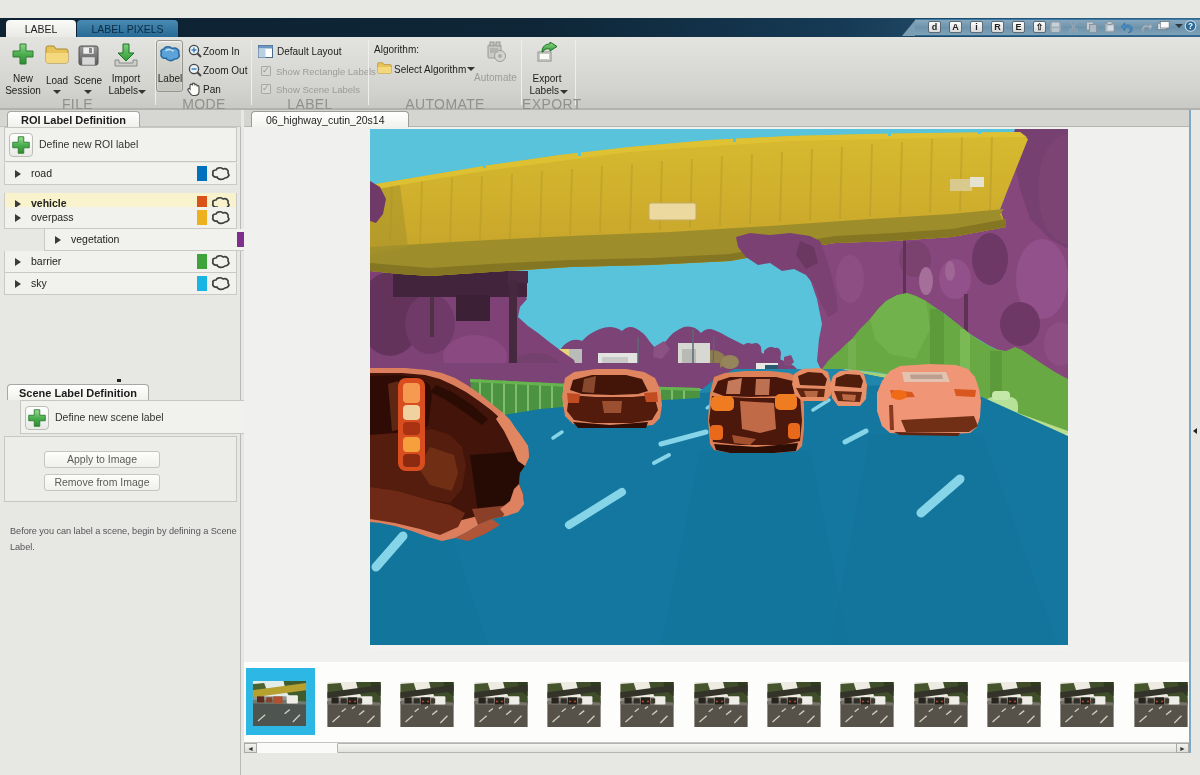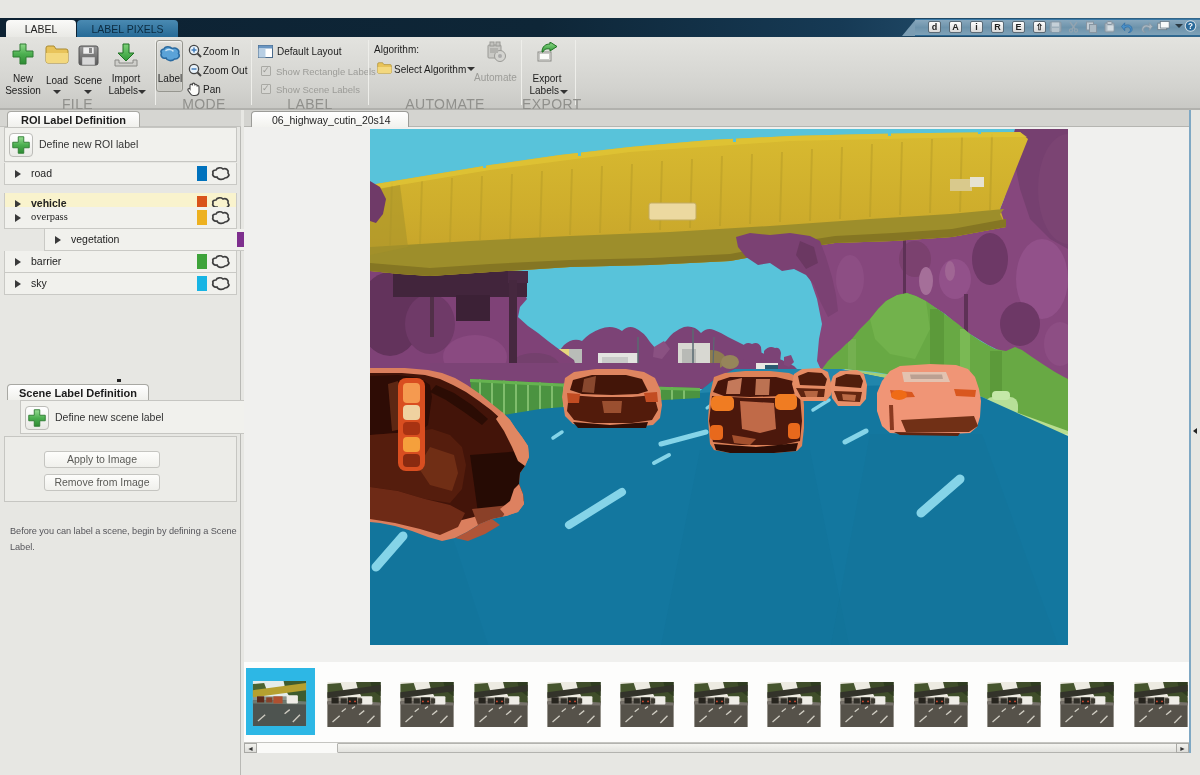--- a/index.html
+++ b/index.html
@@ -52,21 +52,21 @@
 .chip { width:10px; height:15px; left:192px; top:3px; }
 .rowlab { left:26px; top:4px; }
 .plusbtn { width:24px; height:24px; border-radius:4px; background:linear-gradient(#ffffff,#e9e9e5); border:1px solid #bcbcb8; }
 .sbtn { left:39px; width:116px; height:17px; background:linear-gradient(#fdfdfb,#f0f0ec); border:1px solid #c5c5c1;
   border-radius:3px; font-size:10.5px; color:#5a5a56; text-align:center; line-height:15px; }
 
 
 #canvas { left:244px; top:110px; width:945px; height:643px; background:#f0f0ee; }
 #ctabstrip { left:0; top:0; width:945px; height:17px; background:#d4d4d0; border-bottom:1px solid #b5b5b1; }
 #ctab { left:7px; top:1px; width:158px; height:16px; background:linear-gradient(#ffffff,#f2f2ee); border:1px solid #9c9c98;
-  border-bottom:none; border-radius:4px 4px 0 0; font-size:10.5px; color:#1e1e1e; padding-left:20px; line-height:16px; }
+  border-bottom:none; border-radius:4px 4px 0 0; font-size:10.5px; color:#1e1e1e; padding-left:14px; line-height:16px; }
 #thumbstrip { left:0px; top:552px; width:945px; height:80px; background:#fdfdfc; }
 #hscroll { left:0px; top:632px; width:945px; height:11px; background:#fafaf8; border-top:1px solid #c5c5c1; }
 .harrow { width:13px; height:10px; background:linear-gradient(#f2f2ee,#dddDD9); border:1px solid #a9a9a5; font-size:7px; color:#333; text-align:center; line-height:9px; }
 #hthumb { left:93px; top:0px; width:840px; height:10px; background:linear-gradient(#f4f4f0,#e2e2de); border:1px solid #b3b3af; border-radius:1px; }
 #redge { left:1189px; top:110px; width:2px; height:643px; background:#7fa8c4; }
 </style>
 </head>
 <body>
 <div id="win">
 
@@ -271,21 +271,21 @@
         </svg>
       </div>
     <div class="lrow abs" style="top:193px; background:#f9f3cd;">
         <div class="tri abs"></div>
         <div class="rowlab abs" style="font-weight:bold;">vehicle</div>
         <div class="chip abs" style="background:#d95319;"></div>
         <svg class="abs" style="left:206px;top:3px;" width="20" height="16" viewBox="0 0 20 16">
           <path d="M5 4 C6 1.5 10 1 12 3 C15 2 18 4 17 7 C19 9 17 12 14 12 C12 14 7 14 6 11 C3 12 1 9 2 7 C1 5 3 4 5 4 Z" fill="none" stroke="#3f3f3f" stroke-width="1.7"></path>
         </svg>
       </div>
-    <div class="lrow abs" style="top:207px;font-family:Liberation Serif, serif;">
+    <div class="lrow abs" style="top:207px;">
         <div class="tri abs"></div>
         <div class="rowlab abs">overpass</div>
         <div class="chip abs" style="background:#edb120;"></div>
         <svg class="abs" style="left:206px;top:3px;" width="20" height="16" viewBox="0 0 20 16">
           <path d="M5 4 C6 1.5 10 1 12 3 C15 2 18 4 17 7 C19 9 17 12 14 12 C12 14 7 14 6 11 C3 12 1 9 2 7 C1 5 3 4 5 4 Z" fill="none" stroke="#3f3f3f" stroke-width="1.7"></path>
         </svg>
       </div>
     <div class="lrow abs" style="top:229px;margin-left:40px;">
         <div class="tri abs"></div>
         <div class="rowlab abs">vegetation</div>

